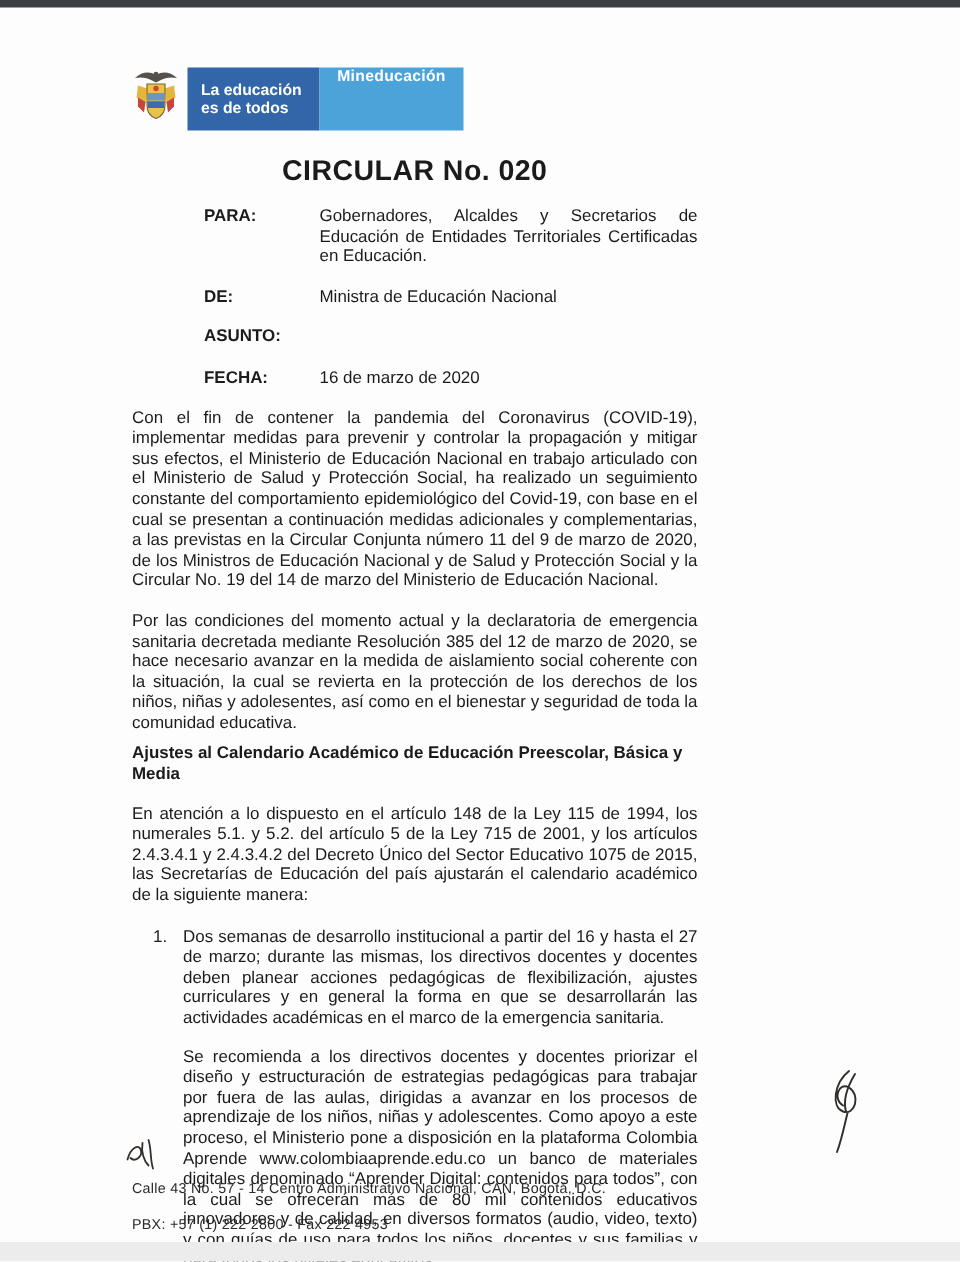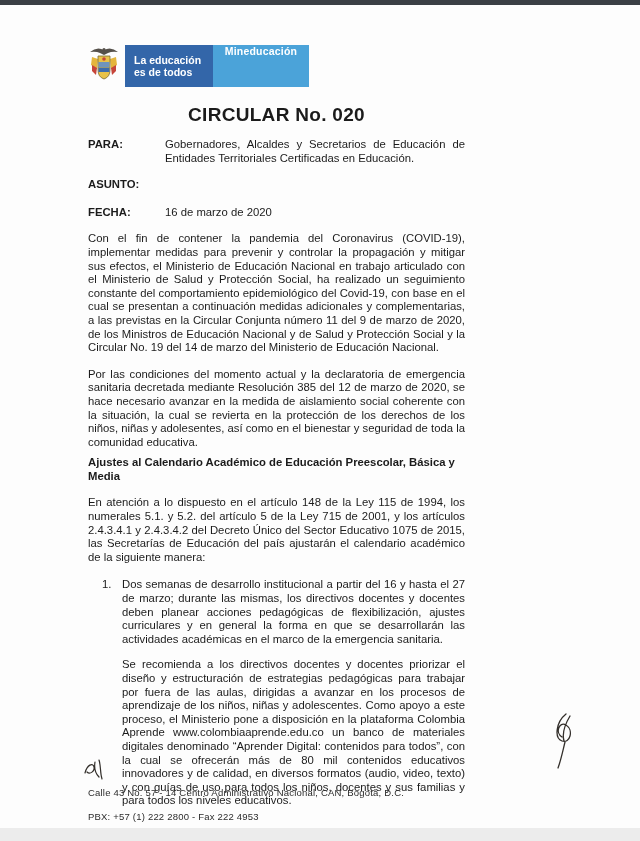--- a/index.html
+++ b/index.html
@@ -41,21 +41,21 @@
   }
   
   .doc-title {
     margin-top: 17px;
     text-align: center;
     font-size: 19px; font-weight: bold;
     letter-spacing: .3px;
   }
   
   .meta { margin-top: 12px; font-size: 11.3px; line-height: 13.6px; }
-  .meta-row { display: flex; margin-top: 13px; }
+  .meta-row { display: flex; margin-top: 13px; margin-left: 48px; }
   .meta-row:first-child { margin-top: 0; }
   .meta-label { width: 77px; flex: 0 0 77px; font-weight: bold; }
   .meta-value { flex: 1; text-align: justify; }
   .meta-row.fecha { margin-top: 14px; }
   
   .para {
     font-size: 11.3px; line-height: 13.6px;
     text-align: justify; margin: 13px 0 0 0;
   }
   .section-heading {
@@ -123,20 +123,24 @@
   </div>
 
   <div class="doc-title">CIRCULAR No. 020</div>
 
   <div class="meta">
     <div class="meta-row">
       <div class="meta-label">PARA:</div>
       <div class="meta-value">Gobernadores, Alcaldes y Secretarios de Educación de Entidades Territoriales Certificadas en Educación.</div>
     </div>
     <div class="meta-row">
+      <div class="meta-label">DE:</div>
+      <div class="meta-value">Ministra de Educación Nacional</div>
+    </div>
+    <div class="meta-row">
       <div class="meta-label">ASUNTO:</div>
     </div>
     <div class="meta-row fecha">
       <div class="meta-label">FECHA:</div>
       <div class="meta-value">16 de marzo de 2020</div>
     </div>
   </div>
 
   <p class="para">Con el fin de contener la pandemia del Coronavirus (COVID-19), implementar medidas para prevenir y controlar la propagación y mitigar sus efectos, el Ministerio de Educación Nacional en trabajo articulado con el Ministerio de Salud y Protección Social, ha realizado un seguimiento constante del comportamiento epidemiológico del Covid-19, con base en el cual se presentan a continuación medidas adicionales y complementarias, a las previstas en la Circular Conjunta número 11 del 9 de marzo de 2020, de los Ministros de Educación Nacional y de Salud y Protección Social y la Circular No. 19 del 14 de marzo del Ministerio de Educación Nacional.</p>
   <p class="para">Por las condiciones del momento actual y la declaratoria de emergencia sanitaria decretada mediante Resolución 385 del 12 de marzo de 2020, se hace necesario avanzar en la medida de aislamiento social coherente con la situación, la cual se revierta en la protección de los derechos de los niños, niñas y adolesentes, así como en el bienestar y seguridad de toda la comunidad educativa.</p>

